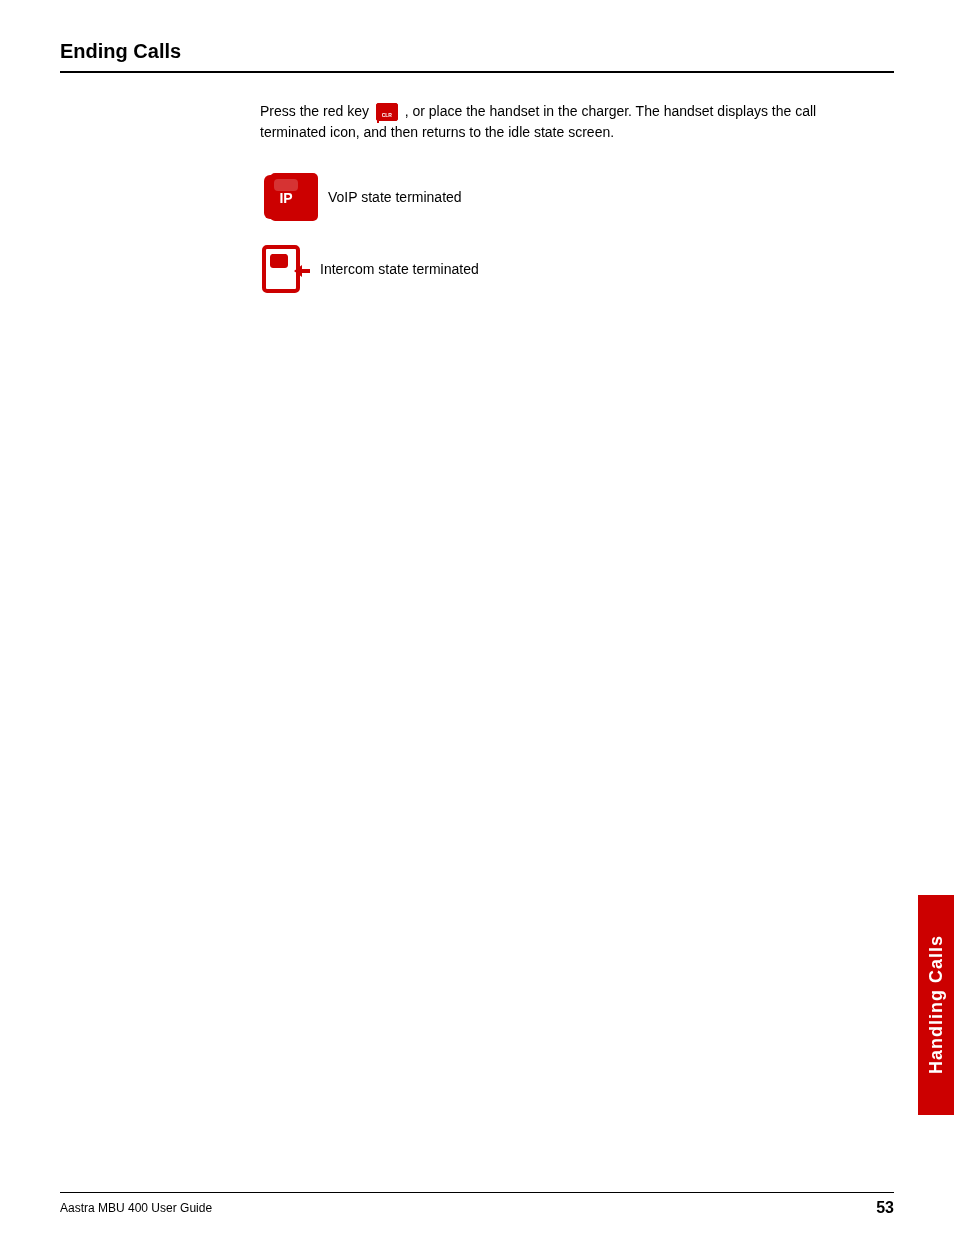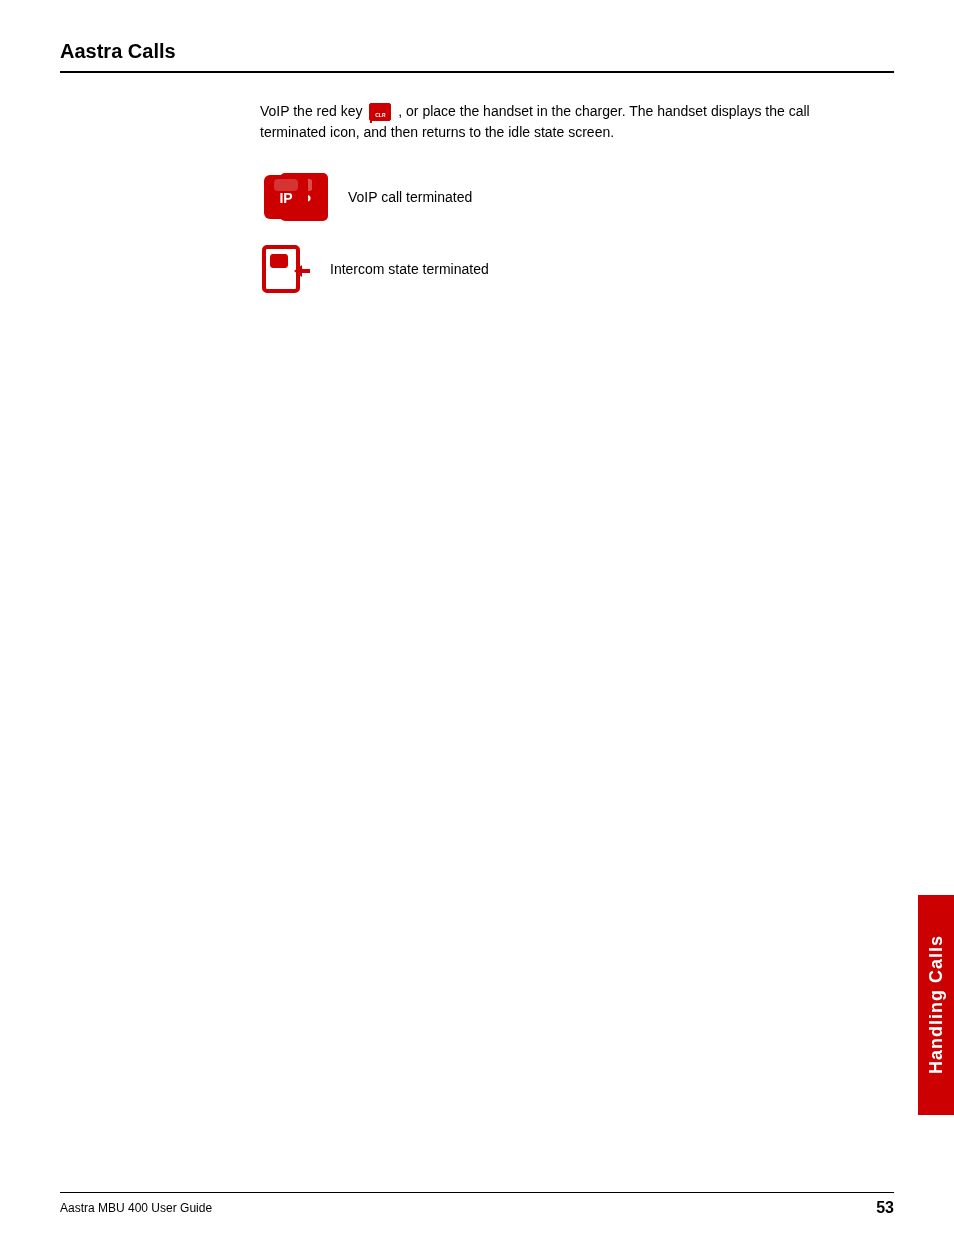--- a/index.html
+++ b/index.html
@@ -80,21 +80,21 @@
     
     .call-items {
       display: flex;
       flex-direction: column;
       gap: 20px;
     }
 
     .call-item {
       display: flex;
       align-items: center;
-      gap: 18px;
+      gap: 8px;
       text-align: right;
     }
 
     .call-item-icon {
       width: 52px;
       height: 52px;
       flex-shrink: 0;
       display: flex;
       align-items: center;
       justify-content: center;
@@ -177,27 +177,27 @@
     svg.phone-svg {
       fill: #cc0000;
     }
   </style>
 </head>
 <body>
 
 <div class="page-container">
 
   <div class="page-title-section">
-    <span class="page-title">Aastra Calls</span>
+    <span class="page-title">Ending Calls</span>
   </div>
 
   <div class="content-area">
 
     <p class="intro-text">
-      <span>VoIP the red key</span>
+      <span>Press the red key</span>
       
       <span class="red-key-icon">
         <span class="red-key-inner"></span>
       </span>
       <span>, or place the handset in the charger. The handset displays the call terminated icon, and then returns to the idle state screen.</span>
     </p>
 
     <div class="call-items">
 
       <div class="call-item">
@@ -220,21 +220,21 @@
         </div>
 
         <div class="call-item-icon" style="width:52px;height:52px;margin-left:-52px;">
           <svg width="52" height="52" viewBox="0 0 52 52" xmlns="http://www.w3.org/2000/svg">
             <rect x="2" y="2" width="48" height="48" rx="5" ry="5" fill="#cc0000"></rect>
             <text x="26" y="34" text-anchor="middle" fill="white" font-size="15" font-weight="bold" font-family="Arial, sans-serif">IP</text>
 
             <path d="M18 10 C18 8.5 19.5 8 21 8 L31 8 C32.5 8 34 8.5 34 10 L34 18 C34 19.5 32.5 20 31 20 L21 20 C19.5 20 18 19.5 18 18 Z" fill="white" opacity="0.3"></path>
           </svg>
         </div>
-        <span class="call-item-label">VoIP call terminated</span>
+        <span class="call-item-label">VoIP state terminated</span>
       </div>
 
 
       <div class="call-item">
         <div class="call-item-icon intercom-icon">
           <svg width="52" height="52" viewBox="0 0 52 52" xmlns="http://www.w3.org/2000/svg">
 
             <rect x="4" y="4" width="34" height="44" rx="3" ry="3" fill="none" stroke="#cc0000" stroke-width="4"></rect>
 
             <path d="M10 14 C10 12 11.5 11 13 11 L25 11 C26.5 11 28 12 28 14 L28 22 C28 24 26.5 25 25 25 L13 25 C11.5 25 10 24 10 22 Z" fill="#cc0000"></path>

